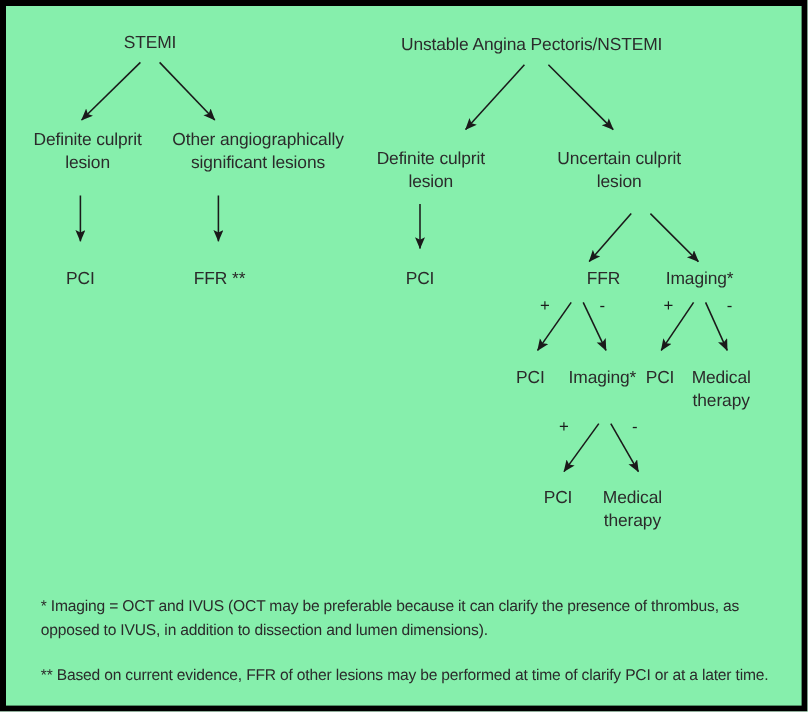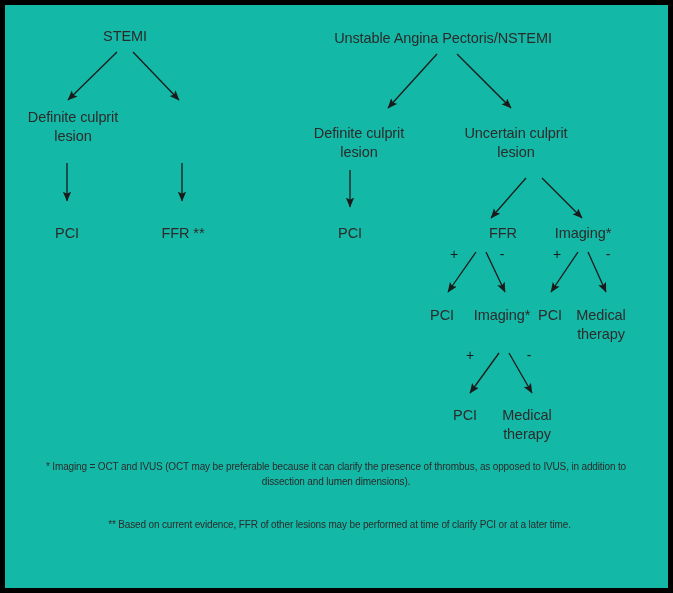--- a/index.html
+++ b/index.html
@@ -4,21 +4,21 @@
 <style>
   html, body {
     margin: 0;
     padding: 0;
     background: #ffffff;
   }
   #figure {
     position: relative;
     width: 673px;
     height: 593px;
-    background: #14b8a6;
+    background: #86efac;
     box-sizing: border-box;
     border: 5px solid #000000;
     overflow: hidden;
     font-family: "Liberation Sans", sans-serif;
   }
   #arrow-layer {
     position: absolute;
     left: 0;
     top: 0;
     width: 663px;
@@ -39,25 +39,26 @@
     position: absolute;
     color: #1c1c1c;
     font-size: 14px;
     font-family: "Liberation Sans", sans-serif;
     text-align: center;
     line-height: 1;
   }
   .footnote {
     position: absolute;
     color: #2b2b2b;
-    font-size: 10px;
+    font-size: 13px;
     line-height: 1.5;
     font-family: "Liberation Sans", sans-serif;
-    text-align: center;
+    text-align: left;
     letter-spacing: -0.15px;
+    margin-top: 36px;
   }
 </style>
 </head>
 <body>
 
 <div id="figure">
 
   <svg id="arrow-layer" viewBox="0 0 663 583" width="663" height="583" xmlns="http://www.w3.org/2000/svg">
     <defs>
       <marker id="ah" markerWidth="9" markerHeight="9" refX="7.2" refY="3.2" orient="auto" markerUnits="strokeWidth">
@@ -87,20 +88,22 @@
 
     <line x1="494" y1="348" x2="465" y2="388" stroke="#1a1a1a" stroke-width="1.3" marker-end="url(#ah)"></line>
     <line x1="504" y1="348" x2="527" y2="388" stroke="#1a1a1a" stroke-width="1.3" marker-end="url(#ah)"></line>
   </svg>
 
   <div class="node" style="left:70px; top:22px; width:100px;">STEMI</div>
 
   <div class="node" style="left:8px; top:103px; width:120px;">Definite culprit
 lesion</div>
 
+  <div class="node" style="left:130px; top:103px; width:160px;">Other angiographically
+significant lesions</div>
 
   <div class="node" style="left:12px; top:219px; width:100px;">PCI</div>
 
   <div class="node" style="left:318px; top:24px; width:240px;">Unstable Angina Pectoris/NSTEMI</div>
 
   <div class="node" style="left:132px; top:219px; width:92px;">FFR **</div>
 
   <div class="node" style="left:294px; top:119px; width:120px;">Definite culprit
 lesion</div>
 

